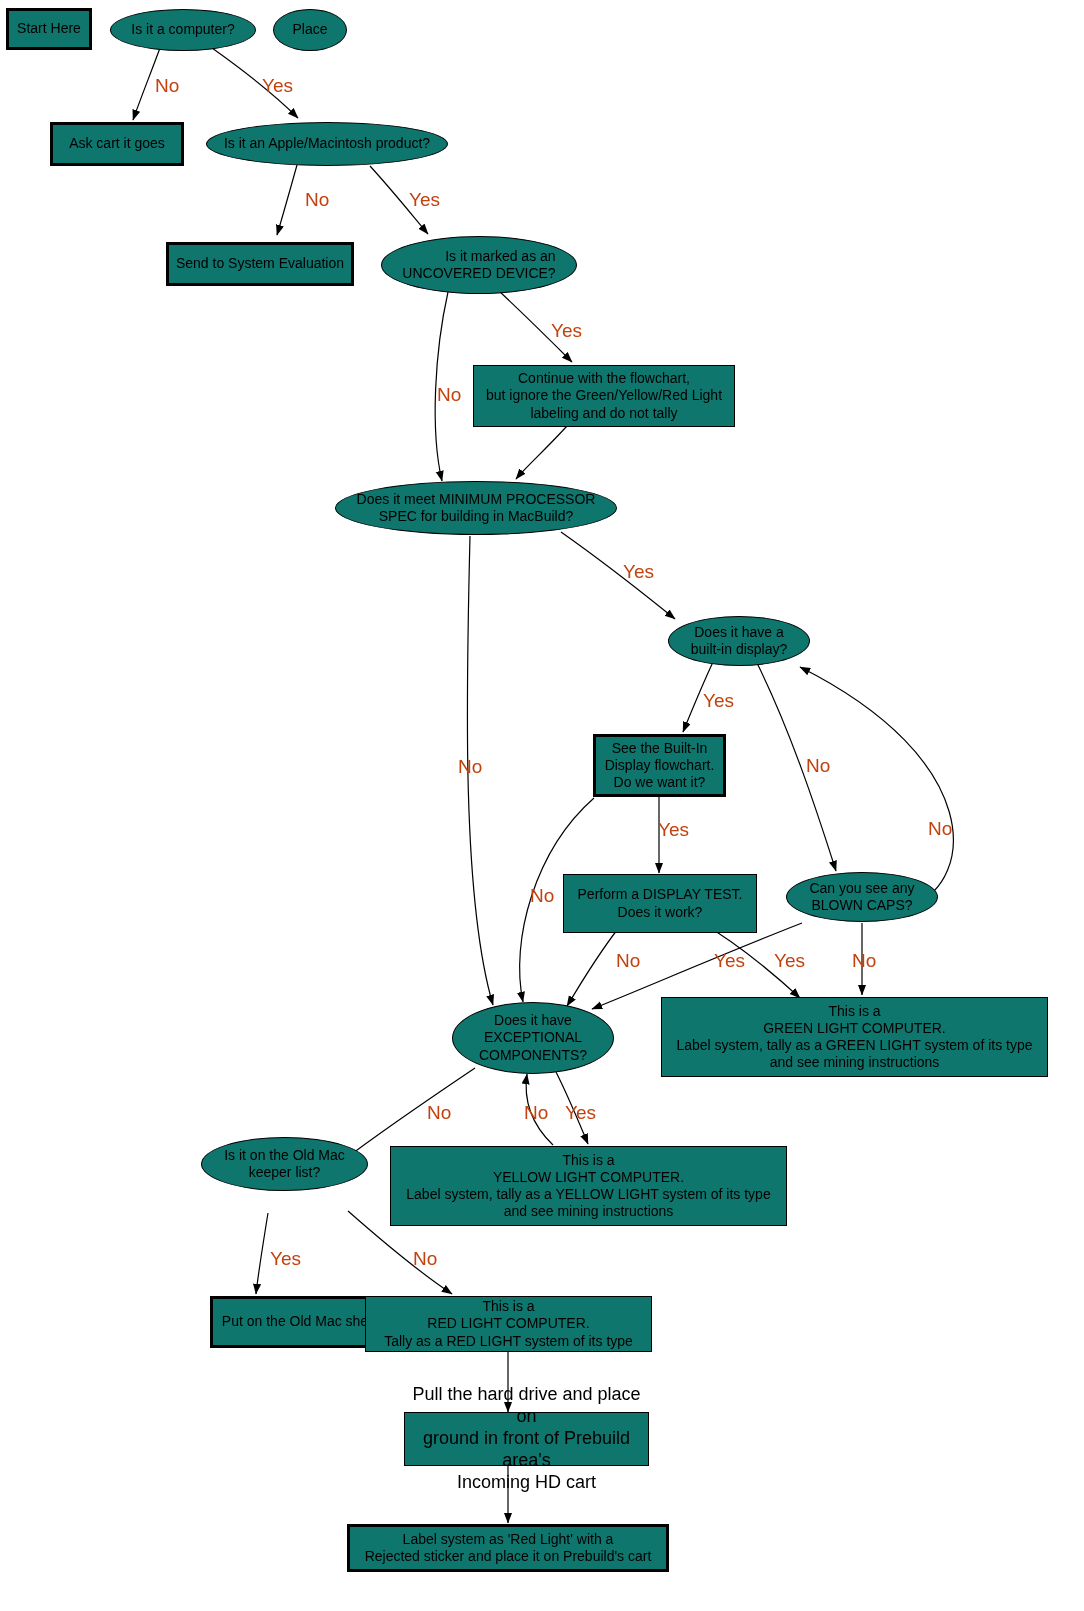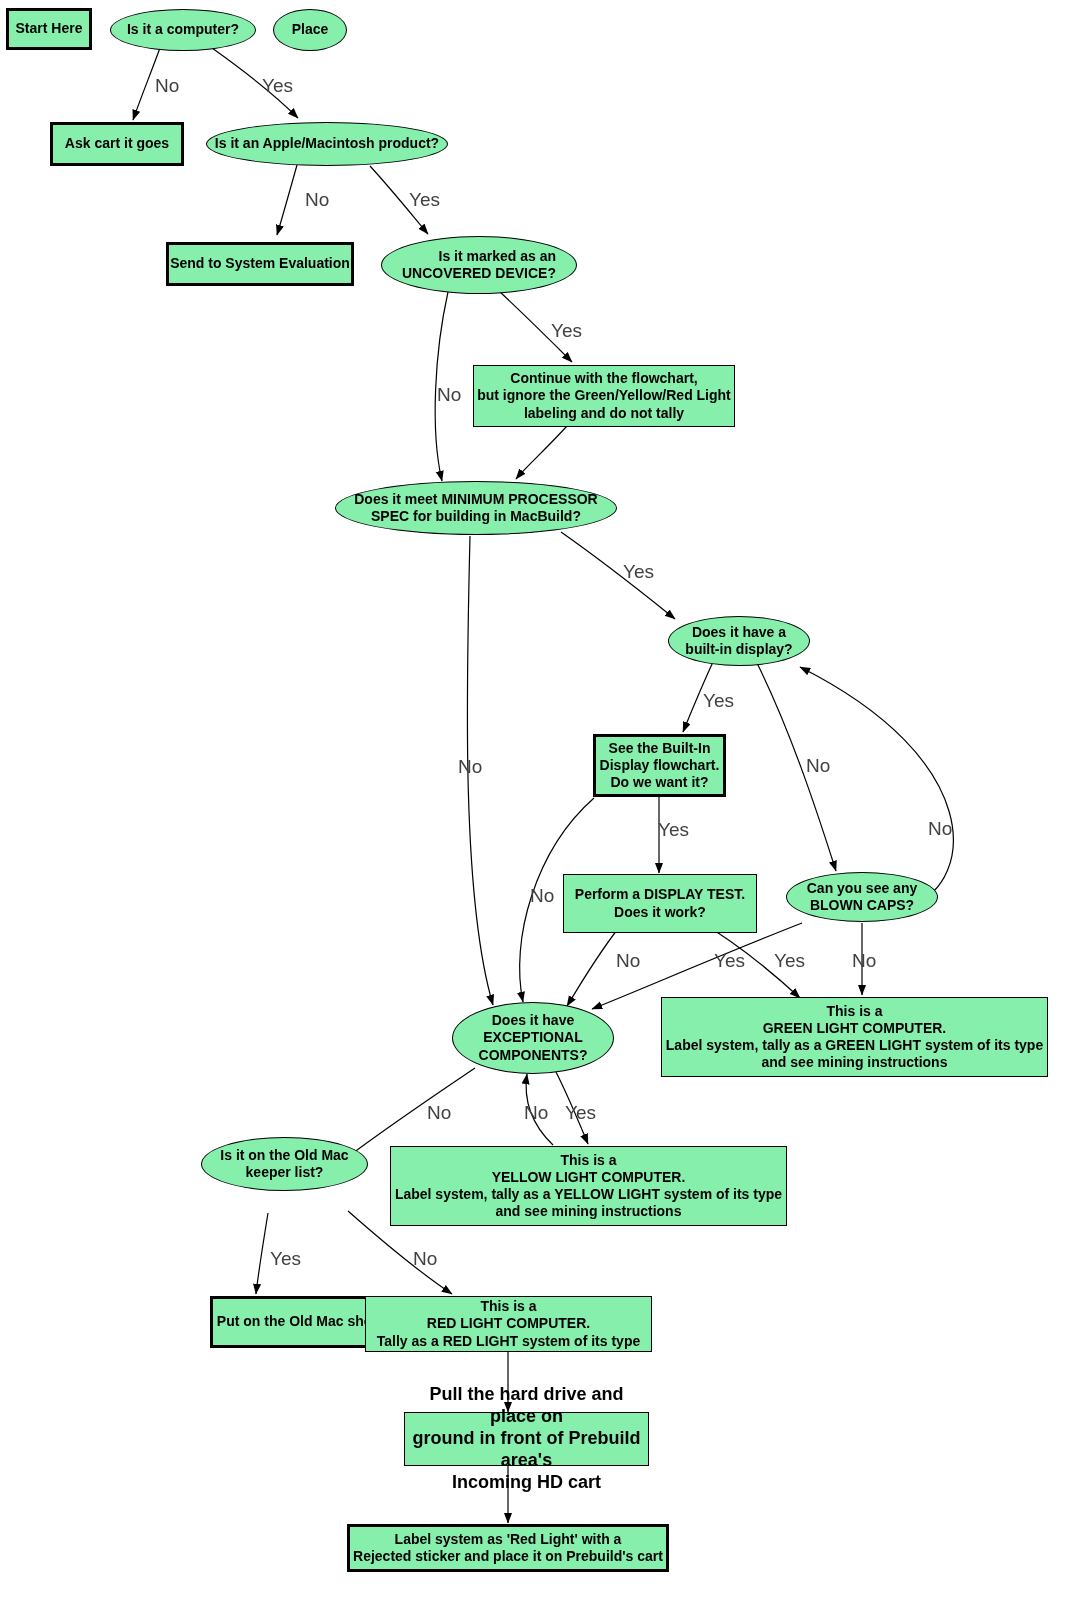--- a/index.html
+++ b/index.html
@@ -26,41 +26,40 @@
     height: 1611px;
     pointer-events: none;
   }
   .node {
     position: absolute;
     box-sizing: border-box;
     display: flex;
     align-items: center;
     justify-content: center;
     text-align: center;
-    background: #86efac;
+    background: #0f766e;
     line-height: 1.22;
     white-space: pre-line;
     z-index: 2;
-    font-weight: bold;
   }
   .node.box {
     border: 1px solid #000000;
   }
   .node.box-bold {
     border: 3px solid #000000;
   }
   .node.ellipse {
     border: 1px solid #000000;
     border-radius: 50%;
   }
   .edge-label {
     position: absolute;
     font-size: 19px;
     background: transparent;
-    color: #404040;
+    color: #c2410c;
     z-index: 3;
     white-space: nowrap;
   }
 </style>
 </head>
 <body>
 
 <div id="canvas">
 
   <svg id="edge-layer" viewBox="0 0 1084 1611" width="1084" height="1611">

